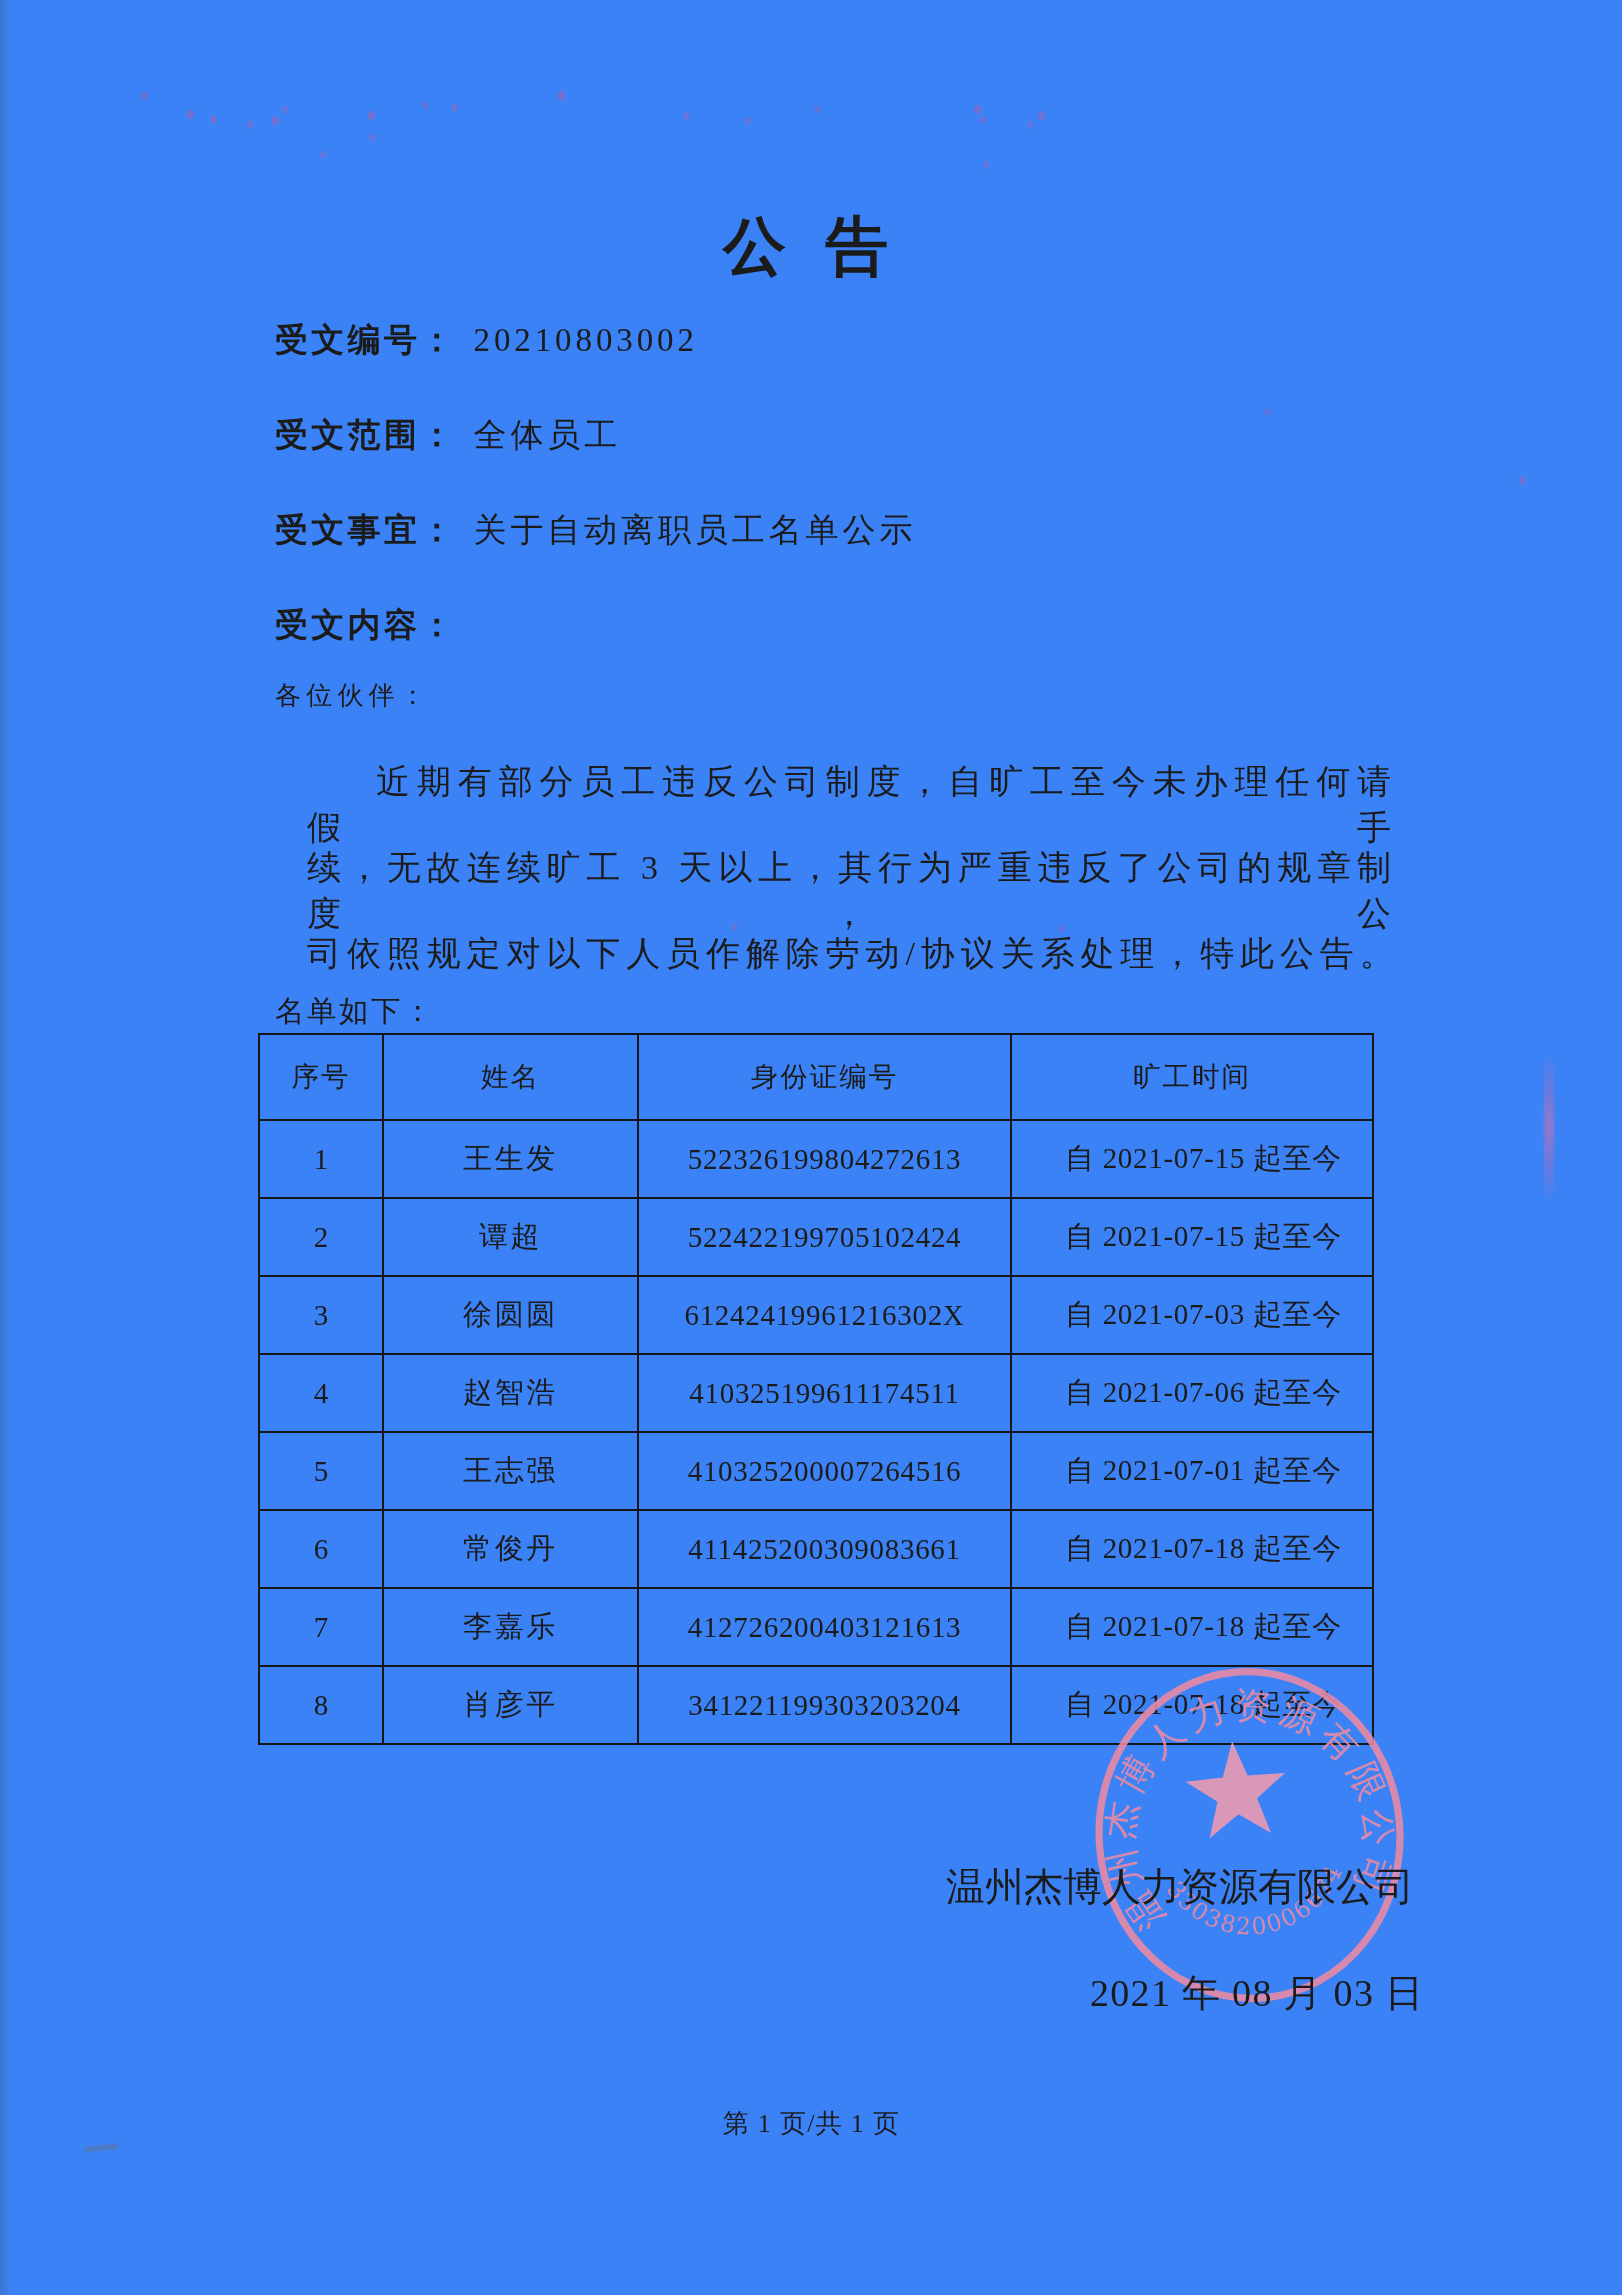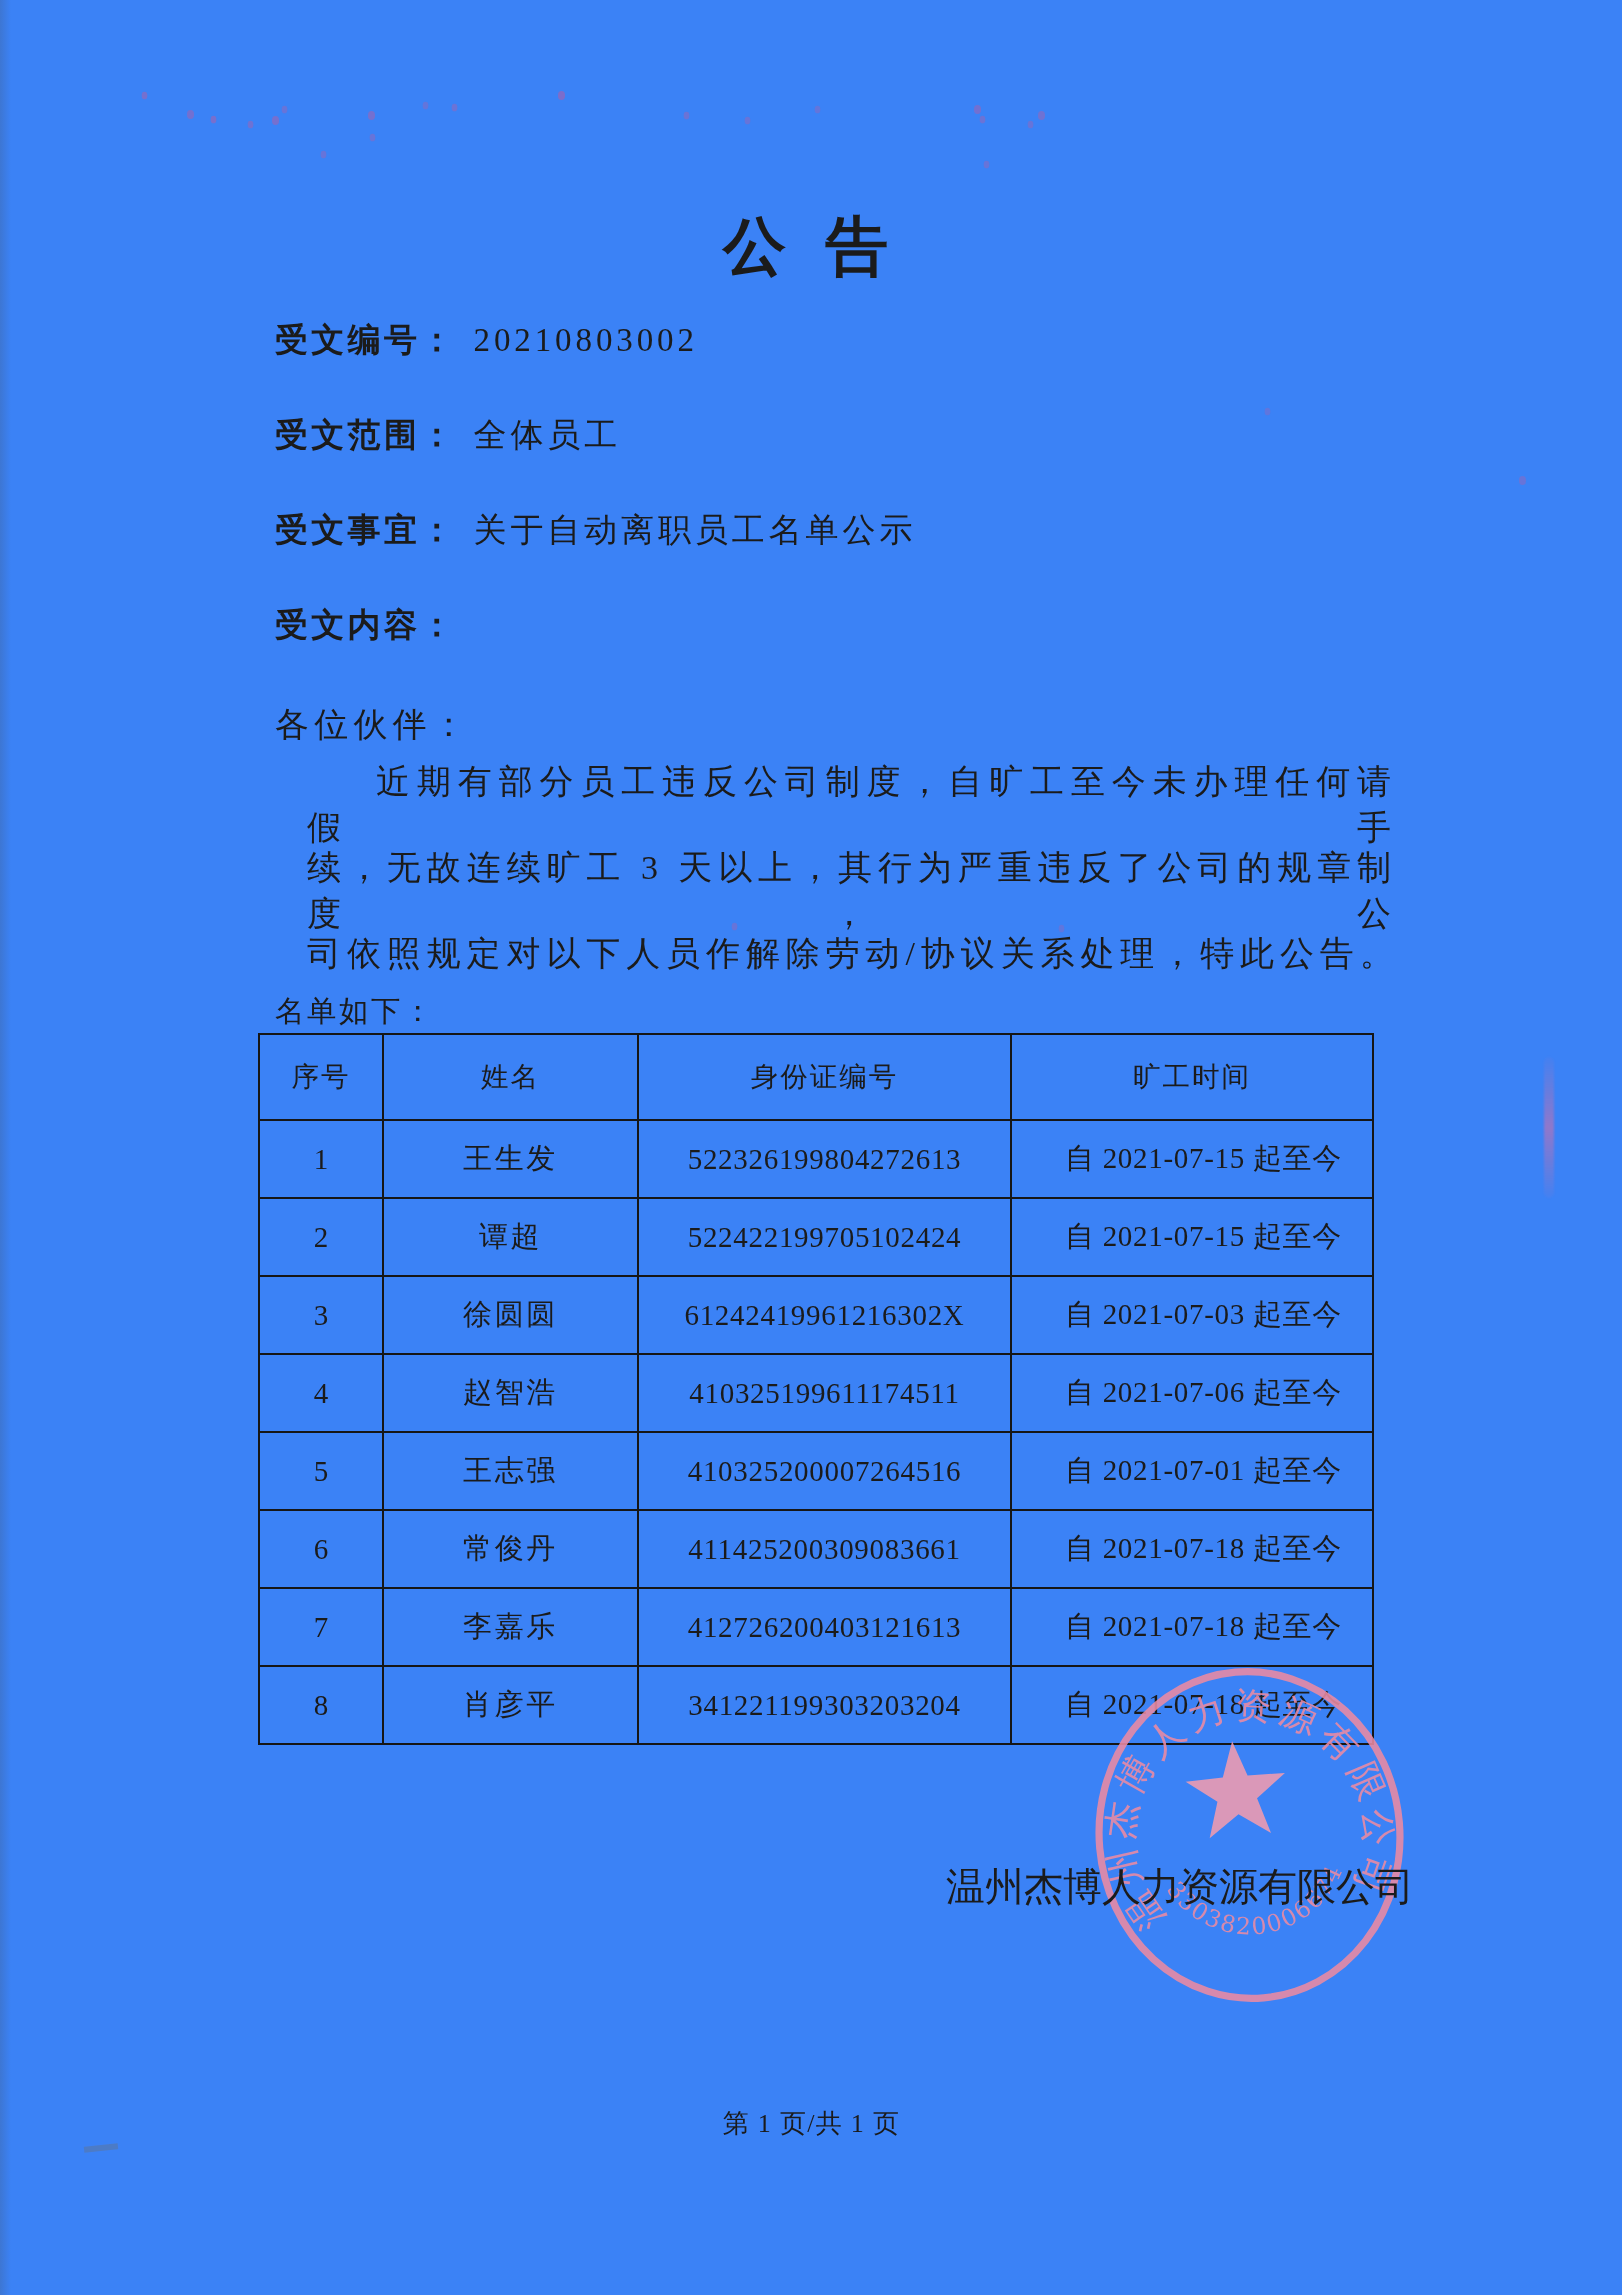--- a/index.html
+++ b/index.html
@@ -21,21 +21,21 @@
   .doc-title{
     width:1623px;top:204px;left:0;
     text-align:center;
     font-size:63px;font-weight:700;
     letter-spacing:11.8px;
     z-index:2;
   }
   .field{left:275px;font-size:33px;line-height:1.3;white-space:nowrap;z-index:2;}
   .field .label{font-weight:700;letter-spacing:3.3px;}
   .field .value{font-weight:400;letter-spacing:3.9px;margin-left:17px;}
-  .salutation{left:275px;top:678px;font-size:34px;letter-spacing:5.2px;z-index:2;margin-top:24px;}
+  .salutation{left:275px;top:678px;font-size:26px;letter-spacing:5.2px;z-index:2;}
   .para-line{
     left:283px;width:1090px;
     font-size:34px;letter-spacing:5.9px;
     white-space:nowrap;z-index:2;margin-left:24px;
   }
   .para-line.justify{white-space:normal;text-align:justify;text-align-last:justify;}
   .indent{text-indent:69px;}
   .list-intro{left:275px;top:992px;font-size:29.4px;font-weight:400;letter-spacing:2.6px;z-index:2;}
   table.roster{
     position:absolute;left:258px;top:1033px;
@@ -204,20 +204,21 @@
     <polygon fill="#f09cb0" transform="translate(248,218)" points="0,-80 19,-26.1 76.2,-24.7 30.4,9.9 47.1,64.7 0,32 -47.1,64.7 -30.4,9.9 -76.2,-24.7 -19,-26.1"></polygon>
     <text font-size="56" letter-spacing="10" fill="#ec8ba3" font-family="'Liberation Serif','DejaVu Serif',serif">
       <textPath href="#seal-text-arc">温州杰博人力资源有限公司</textPath>
     </text>
     <text font-size="36" letter-spacing="3" fill="#ec8ba3" font-family="'DejaVu Serif',serif">
       <textPath href="#seal-num-arc" startOffset="8">3303820006674</textPath>
     </text>
   </svg>
 
   <div class="abs company-line">温州杰博人力资源有限公司</div>
+  <div class="abs date-line">2021 年 08 月 03 日</div>
 
   <div class="abs page-footer">第 1 页/共 1 页</div>
 
   <div class="abs speckles"></div>
   <div class="abs pink-streak"></div>
   <div class="abs gray-mark"></div>
 
 </div>
 
 

